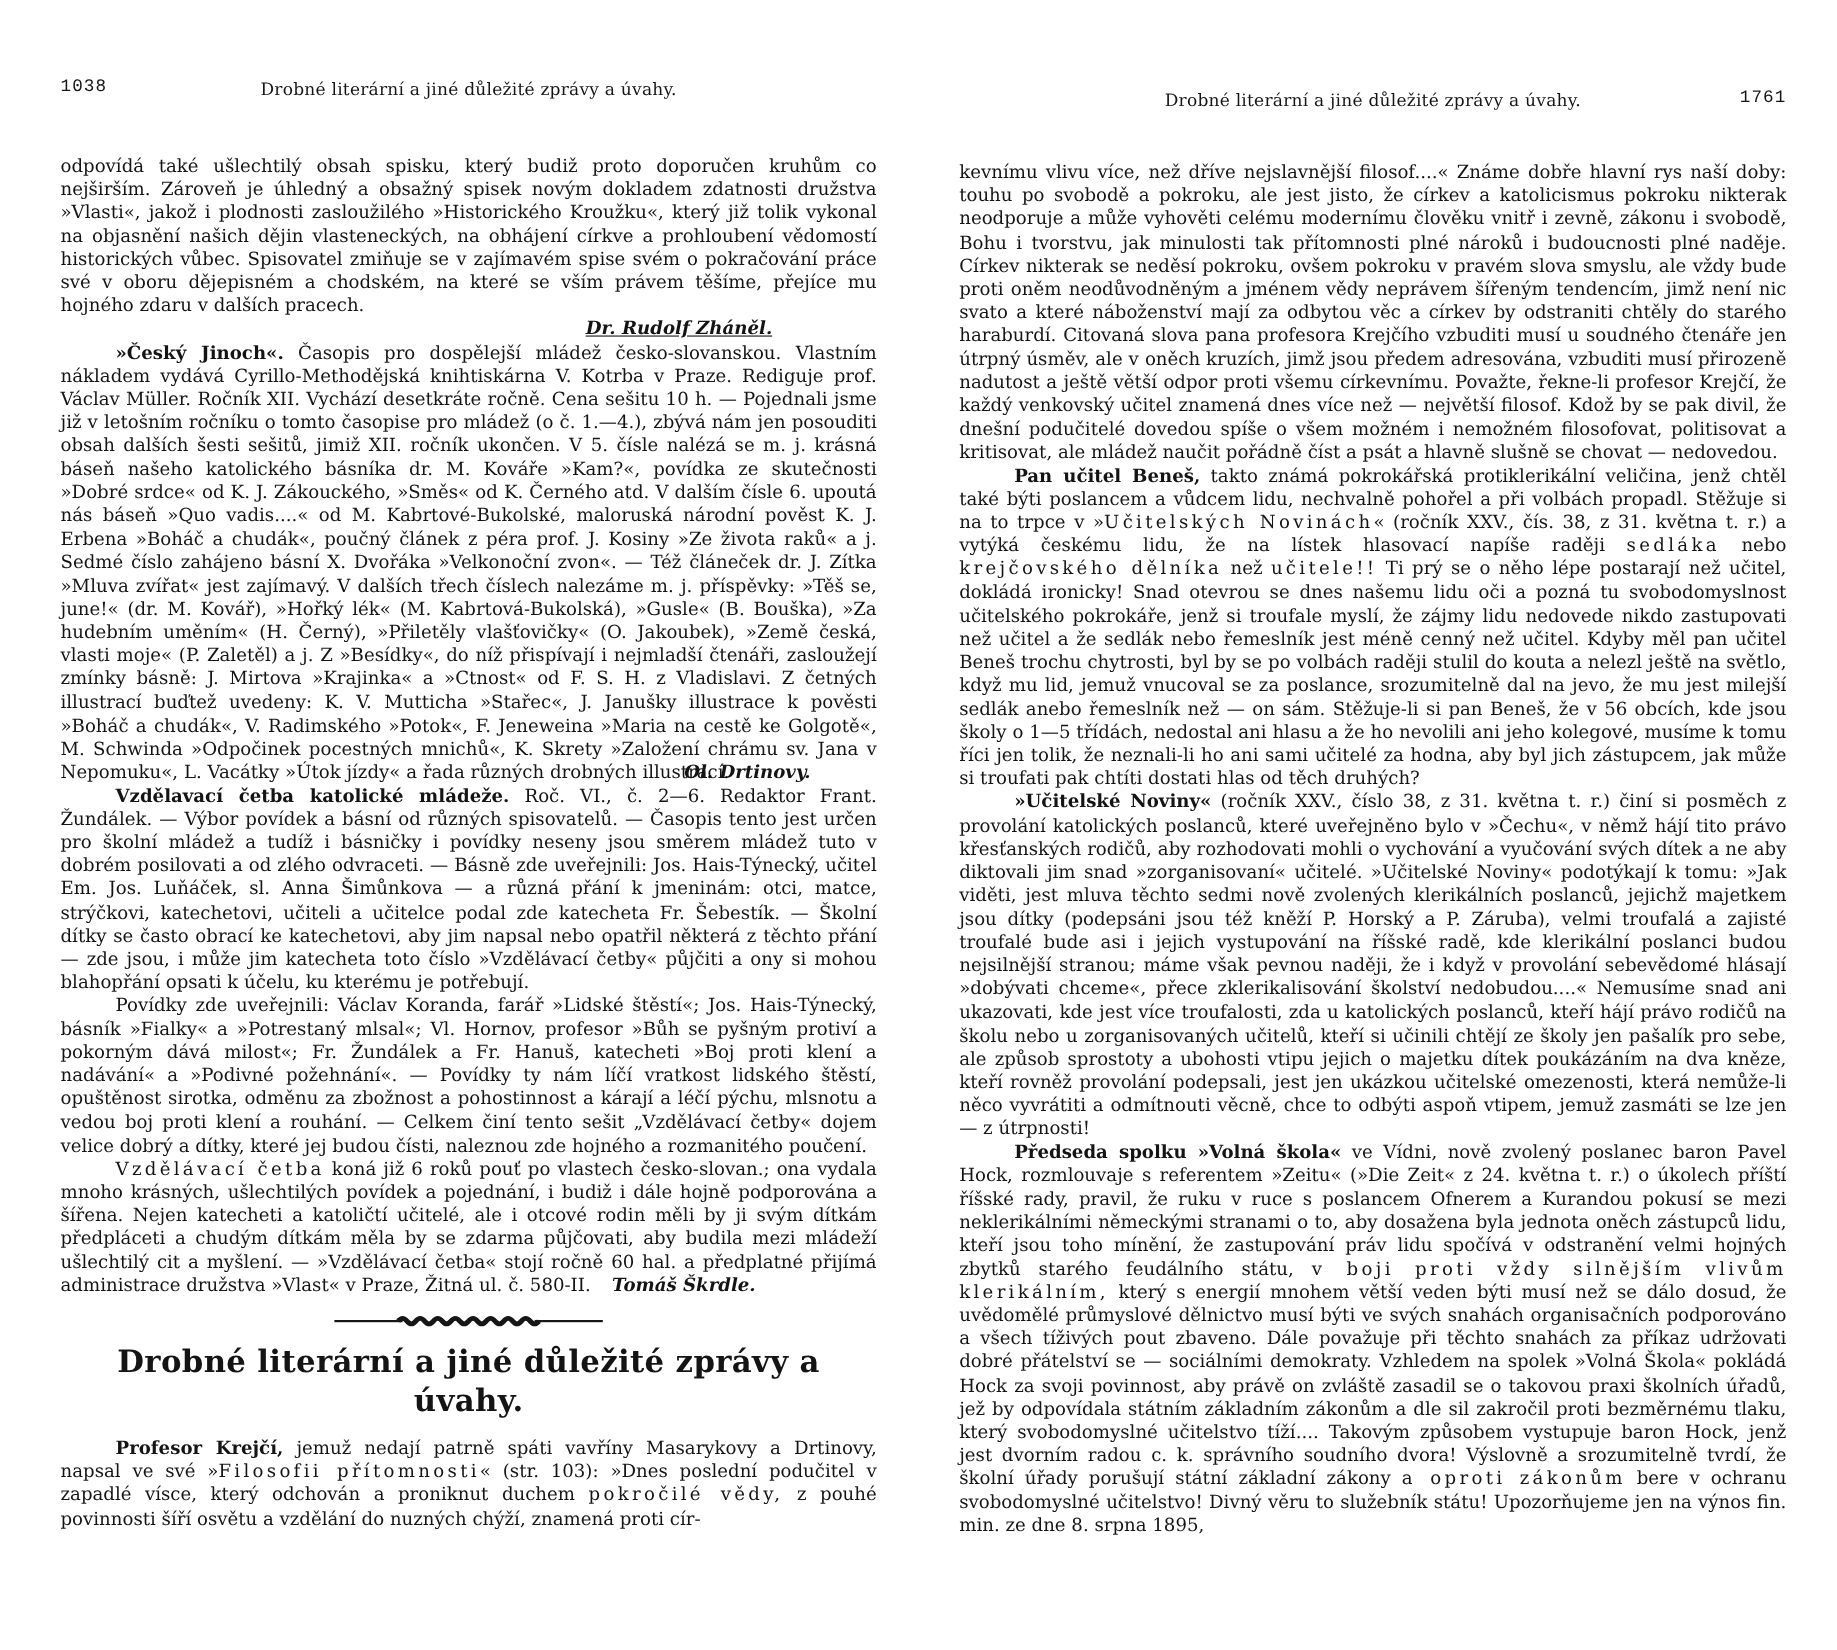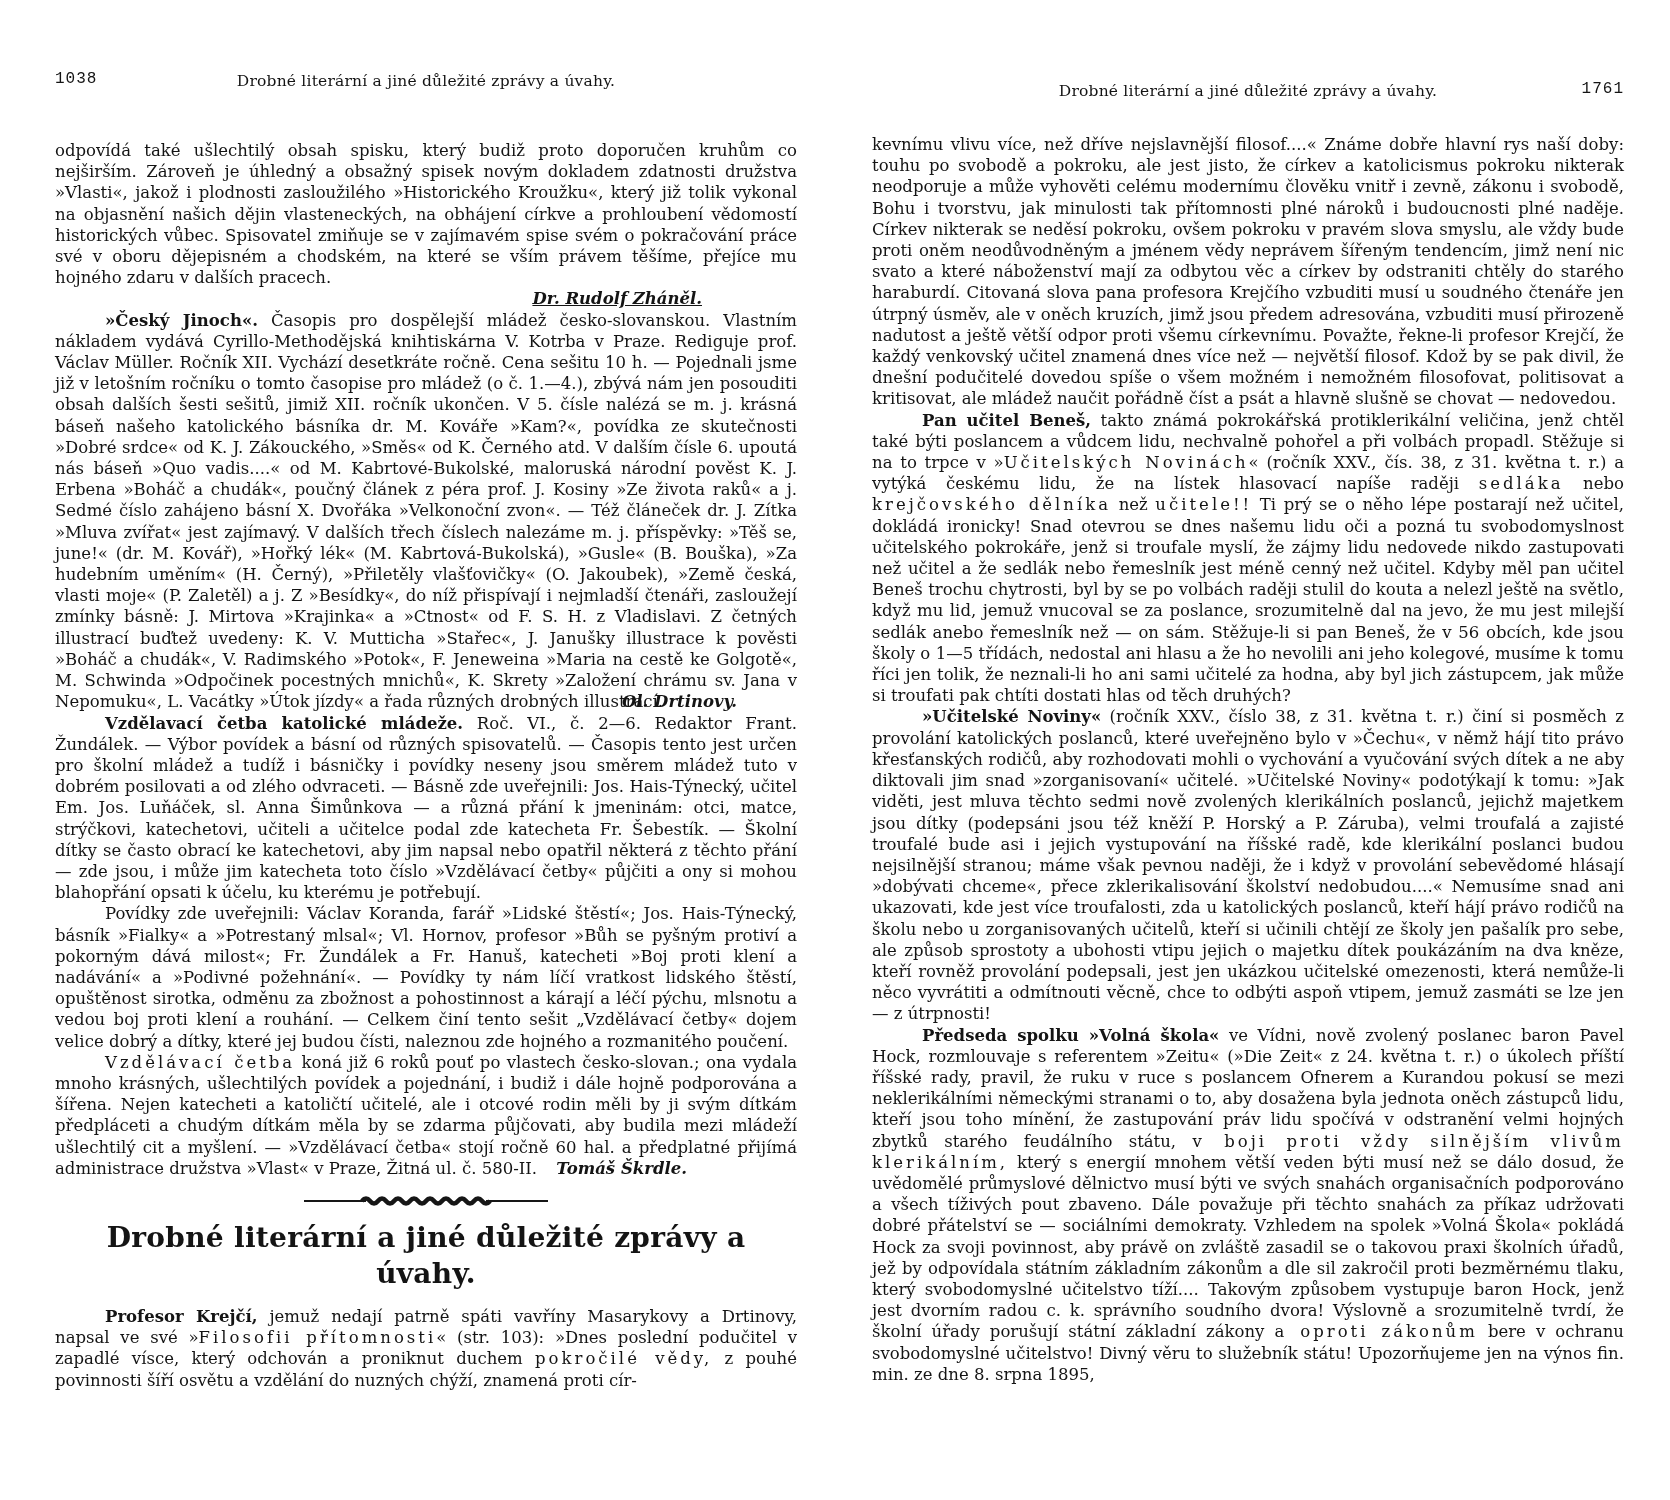--- a/index.html
+++ b/index.html
@@ -9,21 +9,21 @@
     font-family:"DejaVu Serif","Liberation Serif",serif;
   }
   .page{position:absolute;}
   .page-left{left:55px;top:70px;width:742px;}
   .page-right{left:872px;top:80px;width:752px;}
   .page-header{position:relative;height:30px;}
   .page-number{position:absolute;top:0;font-size:16px;letter-spacing:1px;font-family:Liberation Mono, monospace;}
   .page-left .page-number{left:0;}
   .page-right .page-number{right:0;}
   .running-title{position:absolute;left:0;right:0;top:2px;text-align:center;font-size:15.5px;letter-spacing:0.2px;}
-  .page-body{margin-top:24px;font-size:16.5px;line-height:21.2px;text-align:justify;}
+  .page-body{margin-top:36px;font-size:16.5px;line-height:21.2px;text-align:justify;}
   .page-left .page-body{margin-top:40px;}
   .para{margin:0;}
   .para.indent{text-indent:50px;}
   .b{font-weight:bold;}
   .sp{letter-spacing:3px;}
   .sig{text-align:right;font-style:italic;font-weight:bold;line-height:21.2px;}
   .sig.overlap{margin-top:-21.2px;}
   .divider{display:flex;align-items:center;justify-content:center;margin:15px 0 12px 0;height:14px;}
   .divider .rule{width:62px;border-top:2px solid #161616;}
   .divider svg{margin:0 -6px;}

